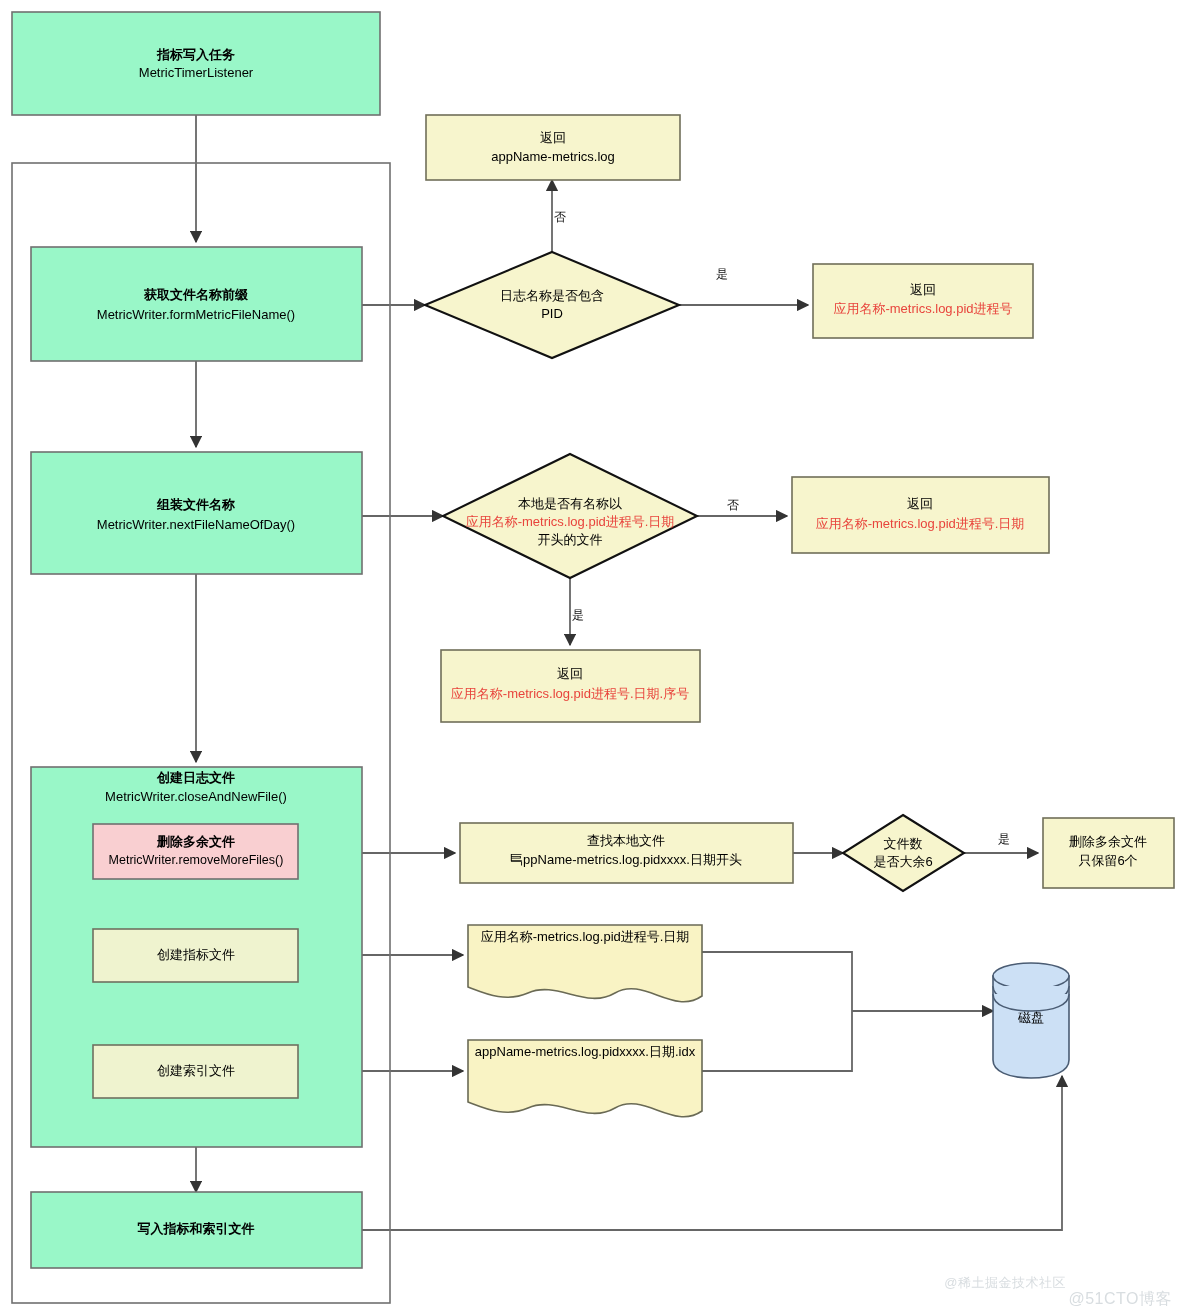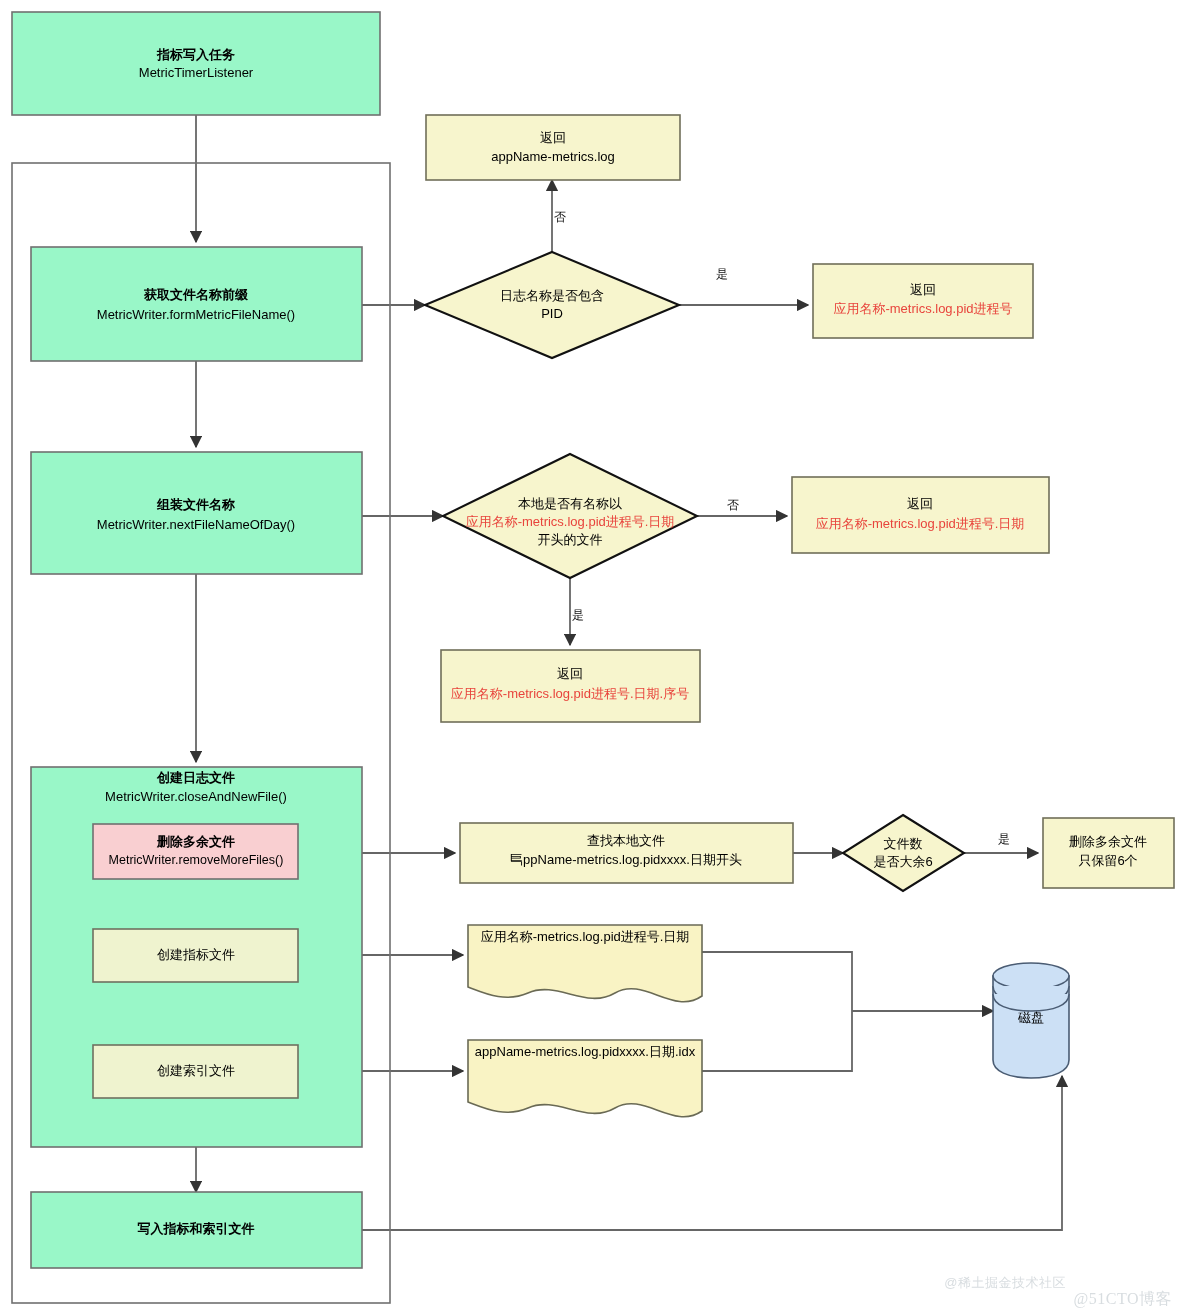--- a/index.html
+++ b/index.html
@@ -51,21 +51,21 @@
   .shape-db { fill: #cce0f5; stroke: #4a5c73; stroke-width: 1.6; }
   .shape-container { fill: none; stroke: #707070; stroke-width: 1.6; }
   .link { stroke: #666666; stroke-width: 1.8; fill: none; }
   .watermark {
     position: absolute;
     font-family: "Liberation Sans", "DejaVu Sans", sans-serif;
     color: #d8dde0;
     user-select: none;
   }
   #wm1 { right: 118px; top: 1274px; font-size: 13px; letter-spacing: 0.5px; }
-  #wm2 { right: 12px; top: 1289px; font-size: 16px; letter-spacing: 0.5px; font-family: Liberation Serif, serif; }
+  #wm2 { right: 12px; top: 1289px; font-size: 16px; letter-spacing: 0.5px; }
 </style>
 </head>
 <body>
 
 <div id="canvas">
 
   <svg class="flow" viewBox="0 0 1184 1316" xmlns="http://www.w3.org/2000/svg">
     <defs>
       <marker id="arrow" viewBox="0 0 10 10" refX="9" refY="5" markerWidth="7" markerHeight="7" orient="auto-start-reverse">
         <path d="M 0 0 L 10 5 L 0 10 z" fill="#333333"></path>

